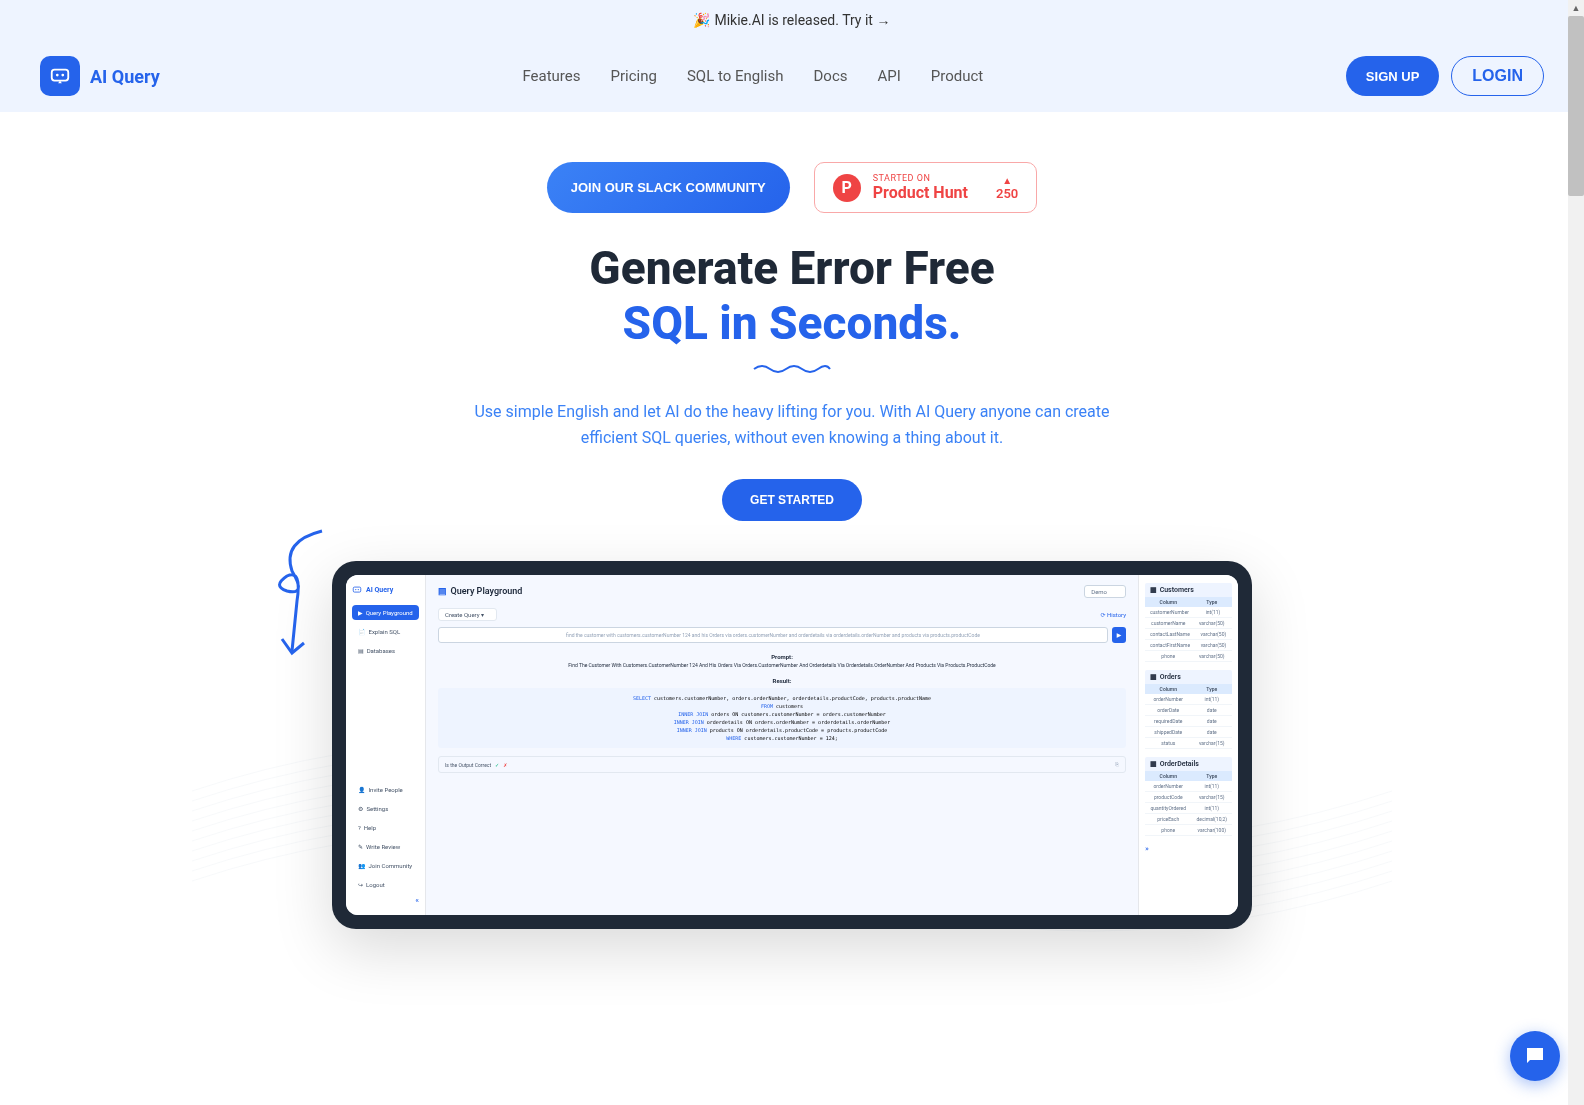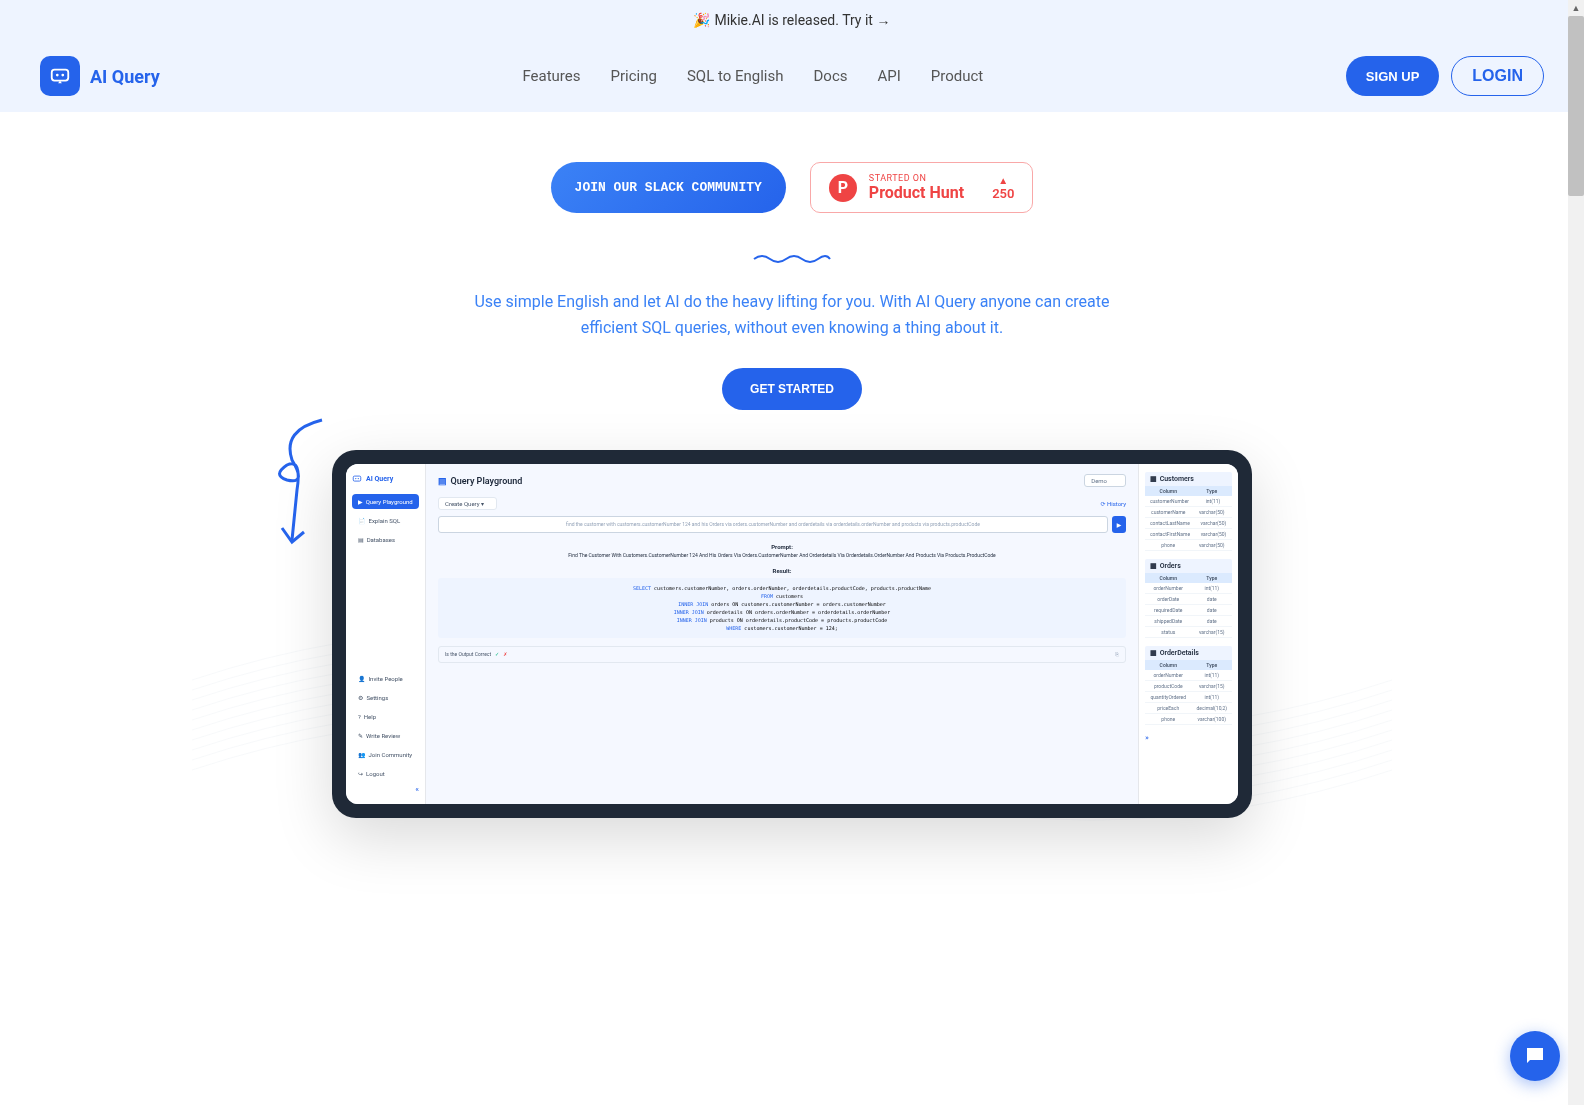--- a/index.html
+++ b/index.html
@@ -13,21 +13,21 @@
     .logo-icon { width: 40px; height: 40px; background: #2563eb; border-radius: 10px; display: flex; align-items: center; justify-content: center; }
     .logo-text { font-weight: 700; font-size: 18px; color: #2563eb; }
     .nav-links { display: flex; gap: 30px; justify-content: center; }
     .nav-links a { color: #555; text-decoration: none; font-size: 15px; }
     .nav-buttons { display: flex; gap: 12px; }
     .signup-btn { background: #2563eb; color: #fff; border: none; padding: 10px 20px; border-radius: 22px; font-weight: 700; font-size: 13px; cursor: pointer; }
     .login-btn { background: transparent; color: #2563eb; border: 1px solid #2563eb; padding: 10px 20px; border-radius: 22px; font-weight: 700; font-size: 16px; cursor: pointer; }
     
     .hero { text-align: center; padding: 50px 20px 40px; position: relative; }
     .hero-badges { display: flex; justify-content: center; gap: 24px; margin-bottom: 28px; }
-    .slack-btn { background: linear-gradient(135deg, #3b82f6, #2563eb); color: #fff; border: none; padding: 14px 24px; border-radius: 26px; font-weight: 700; font-size: 13px; cursor: pointer; font-family: Liberation Mono, monospace; }
+    .slack-btn { background: linear-gradient(135deg, #3b82f6, #2563eb); color: #fff; border: none; padding: 14px 24px; border-radius: 26px; font-weight: 700; font-size: 13px; cursor: pointer; }
     .ph-badge { border: 1px solid #f9a8a8; border-radius: 10px; padding: 10px 18px; display: flex; align-items: center; gap: 12px; background: #fff; cursor: pointer; }
     .ph-icon { width: 28px; height: 28px; border-radius: 50%; background: #ef4444; color: #fff; display: flex; align-items: center; justify-content: center; font-weight: 700; font-size: 16px; }
     .ph-text { text-align: left; }
     .ph-featured { font-size: 9px; color: #ef4444; letter-spacing: 0.5px; }
     .ph-name { font-size: 16px; font-weight: 700; color: #ef4444; }
     .ph-votes { display: flex; flex-direction: column; align-items: center; margin-left: 16px; }
     .ph-arrow { color: #ef4444; font-size: 10px; }
     .ph-count { font-size: 13px; color: #ef4444; font-weight: 600; }
     
     .hero-title { font-size: 46px; font-weight: 800; color: #1f2937; line-height: 1.2; }
@@ -132,20 +132,24 @@
       <div class="ph-text">
         <div class="ph-featured">STARTED ON</div>
         <div class="ph-name">Product Hunt</div>
       </div>
       <div class="ph-votes">
         <span class="ph-arrow">▲</span>
         <span class="ph-count">250</span>
       </div>
     </div>
   </div>
+  <h1 class="hero-title">
+    <span>Generate Error Free</span><br>
+    <span class="hero-title-blue">SQL in Seconds.</span>
+  </h1>
   <svg class="squiggle" viewBox="0 0 80 12">
       <path d="M2 6 Q 10 0, 18 6 T 34 6 T 50 6 T 66 6 T 78 6" stroke="#2563eb" stroke-width="2" fill="none"></path>
     </svg>
   <p class="hero-desc">Use simple English and let AI do the heavy lifting for you. With AI Query anyone can create efficient SQL queries, without even knowing a thing about it.</p>
   <button class="get-started-btn">GET STARTED</button>
 
   <div class="screenshot-section">
     <svg class="wave-bg" viewBox="0 0 1200 400">
       <g stroke="#cbd5e1" stroke-width="0.5" fill="none">
         <path d="M0 200 Q 300 100, 600 200 T 1200 200"></path>

